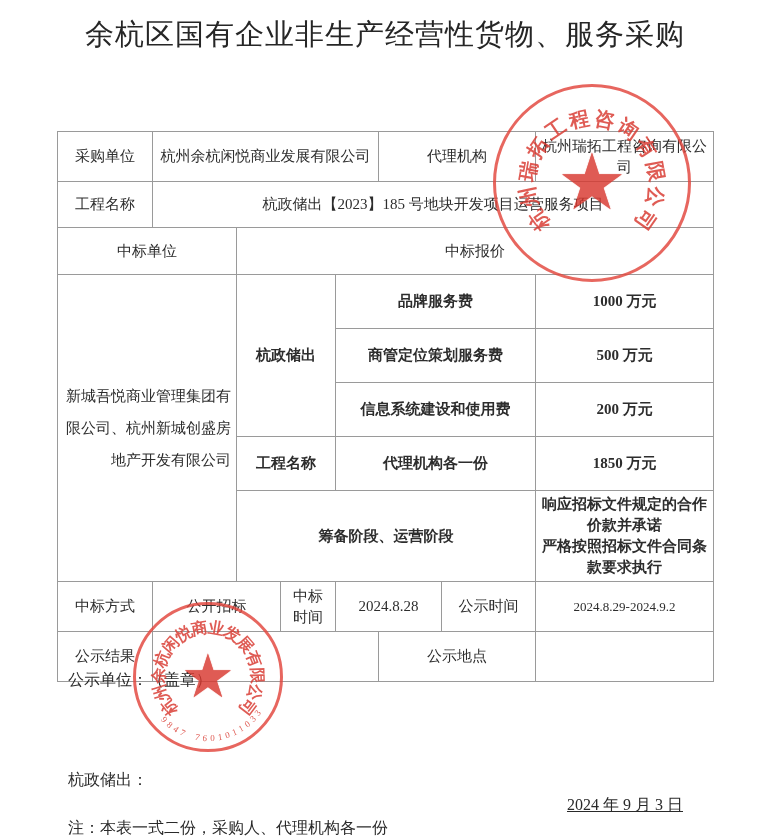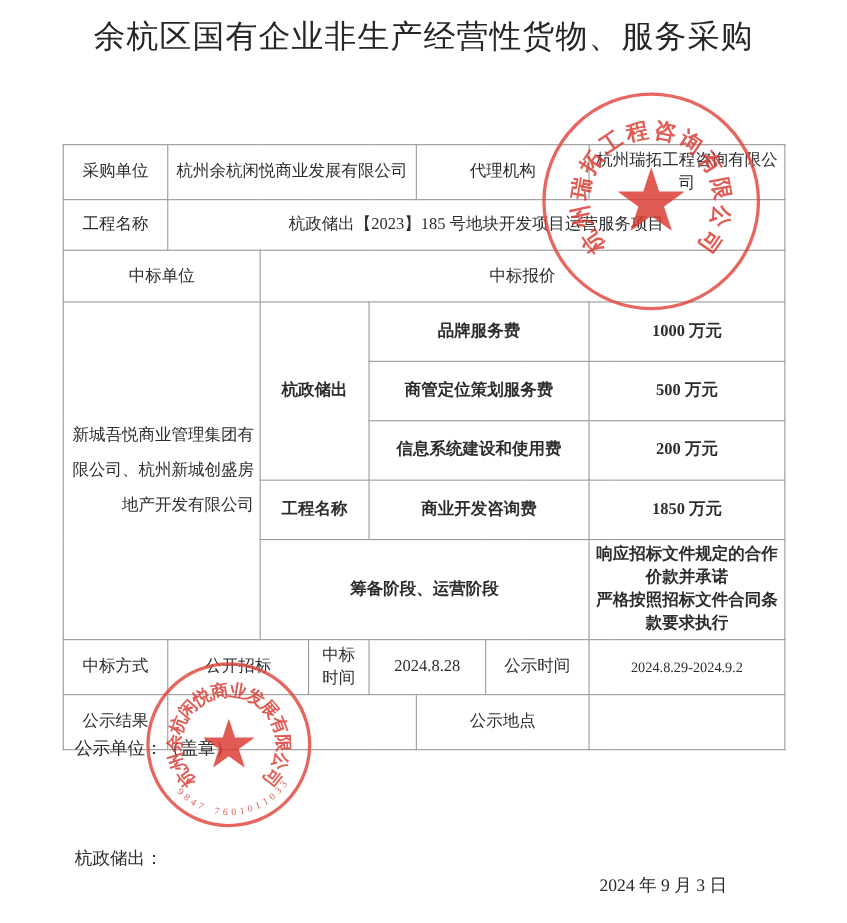--- a/index.html
+++ b/index.html
@@ -69,21 +69,21 @@
   }
   .f-line {
     position: absolute;
     font-size: 16px;
     color: #2a2a2a;
     white-space: nowrap;
   }
   .f-unit  { left: 68px; top: 78px; }
   .f-place { left: 68px; top: 178px; }
   .f-note  { left: 68px; top: 226px; }
-  .f-date  { left: 545px; top: 203px; font-size: 16px; }
+  .f-date  { left: 567px; top: 203px; font-size: 16px; text-decoration: underline; }
 
   
   .seal {
     position: absolute;
     border-radius: 50%;
     pointer-events: none;
     opacity: 0.82;
   }
   .seal .ring {
     position: absolute;
@@ -181,21 +181,21 @@
   <tr>
     <td class="fee-row" colspan="4">商管定位策划服务费</td>
     <td class="fee-row" colspan="2">500 万元</td>
   </tr>
   <tr>
     <td class="fee-row" colspan="4">信息系统建设和使用费</td>
     <td class="fee-row" colspan="2">200 万元</td>
   </tr>
   <tr>
     <td class="fee-row" colspan="2">工程名称</td>
-    <td class="fee-row" colspan="4">商业开发咨询费</td>
+    <td class="fee-row" colspan="4">代理机构各一份</td>
     <td class="fee-row" colspan="2">1850 万元</td>
   </tr>
 
   <tr>
     <td class="fee-row" colspan="6">筹备阶段、运营阶段</td>
     <td class="fee-row two-line" colspan="2">
       <div>响应招标文件规定的合作价款并承诺</div>
       <div>严格按照招标文件合同条款要求执行</div>
     </td>
   </tr>
@@ -218,20 +218,21 @@
     <td class="row-h1" colspan="3">公示地点</td>
     <td class="row-h1 blankcell" colspan="2"></td>
   </tr>
 </tbody>
   </table>
 
 <div class="footer">
   <div class="f-line f-unit">公示单位：（盖章）</div>
   <div class="f-line f-place">杭政储出：</div>
   <div class="f-line f-date">2024 年 9 月 3 日</div>
+  <div class="f-line f-note">注：本表一式二份，采购人、代理机构各一份</div>
 </div>
 
 <div class="seal" id="seal-agency">
   <div class="ring"></div>
   <div class="arc-text">
       <span style="font-size: 20px; transform: rotate(-125deg) translate(-50%, -78px) rotate(0deg);">杭</span>
       <span style="font-size: 20px; transform: rotate(-102.273deg) translate(-50%, -78px) rotate(0deg);">州</span>
       <span style="font-size: 20px; transform: rotate(-79.5455deg) translate(-50%, -78px) rotate(0deg);">瑞</span>
       <span style="font-size: 20px; transform: rotate(-56.8182deg) translate(-50%, -78px) rotate(0deg);">拓</span>
       <span style="font-size: 20px; transform: rotate(-34.0909deg) translate(-50%, -78px) rotate(0deg);">工</span>

